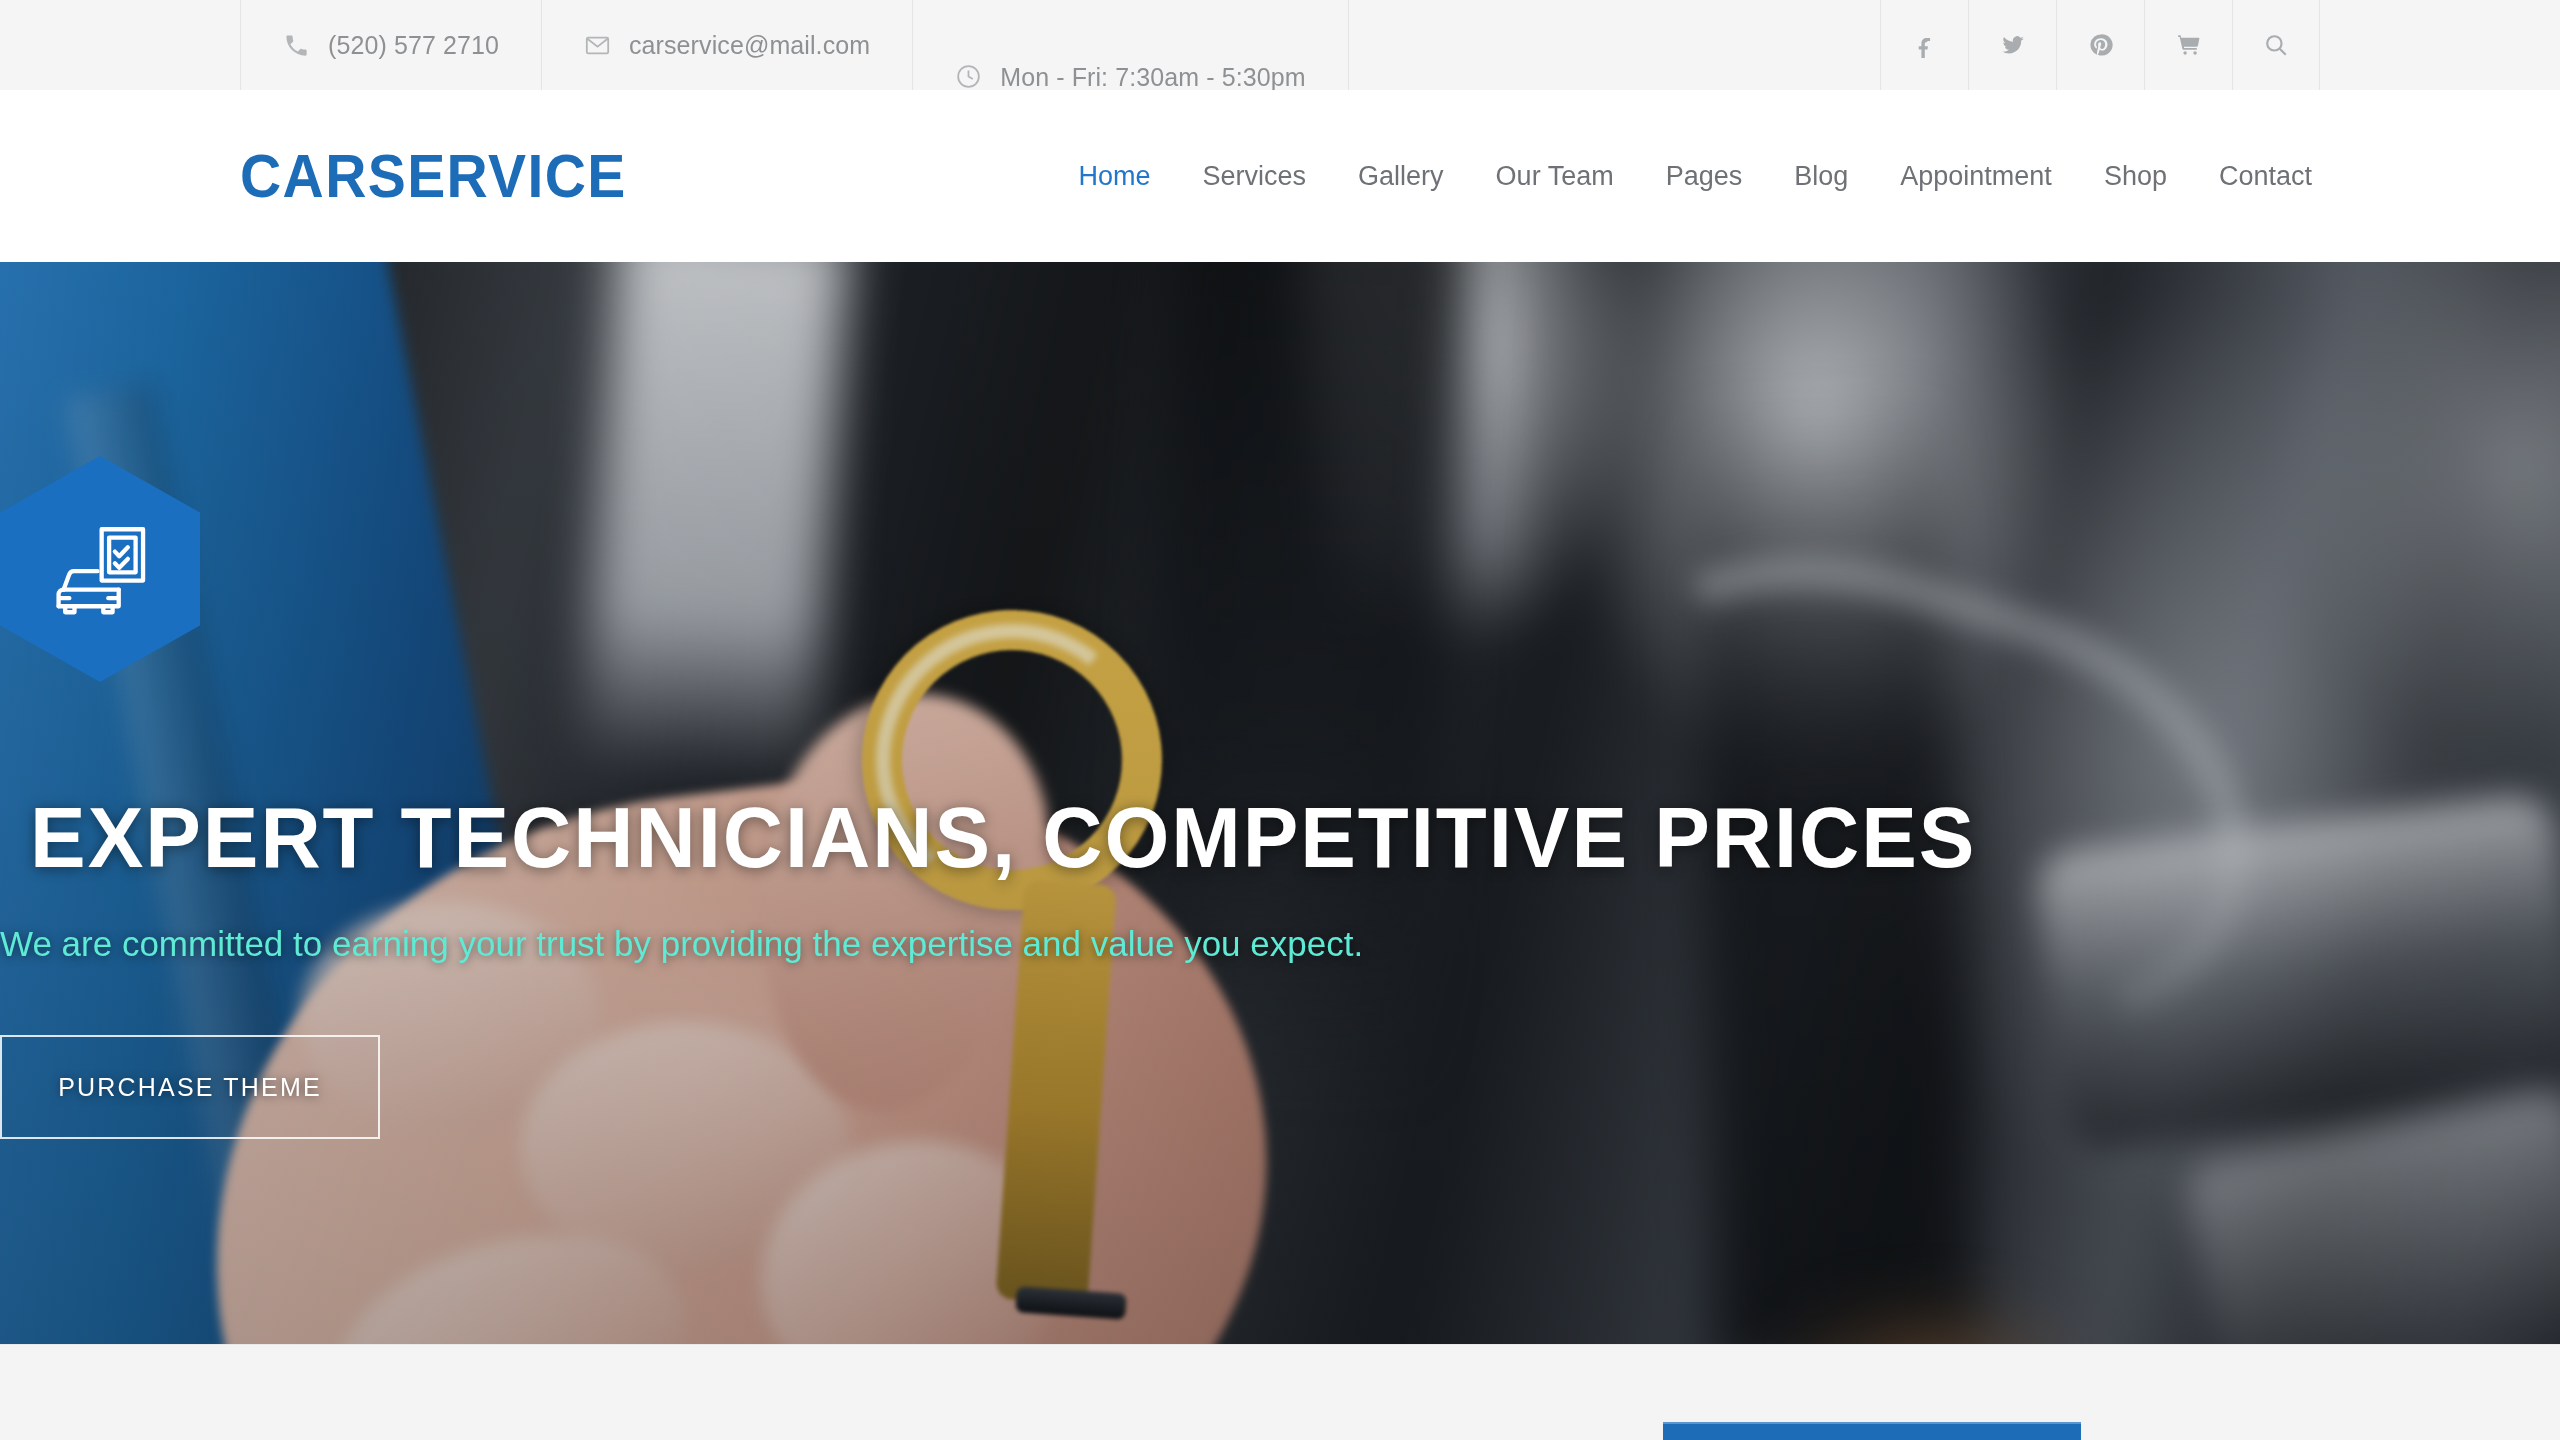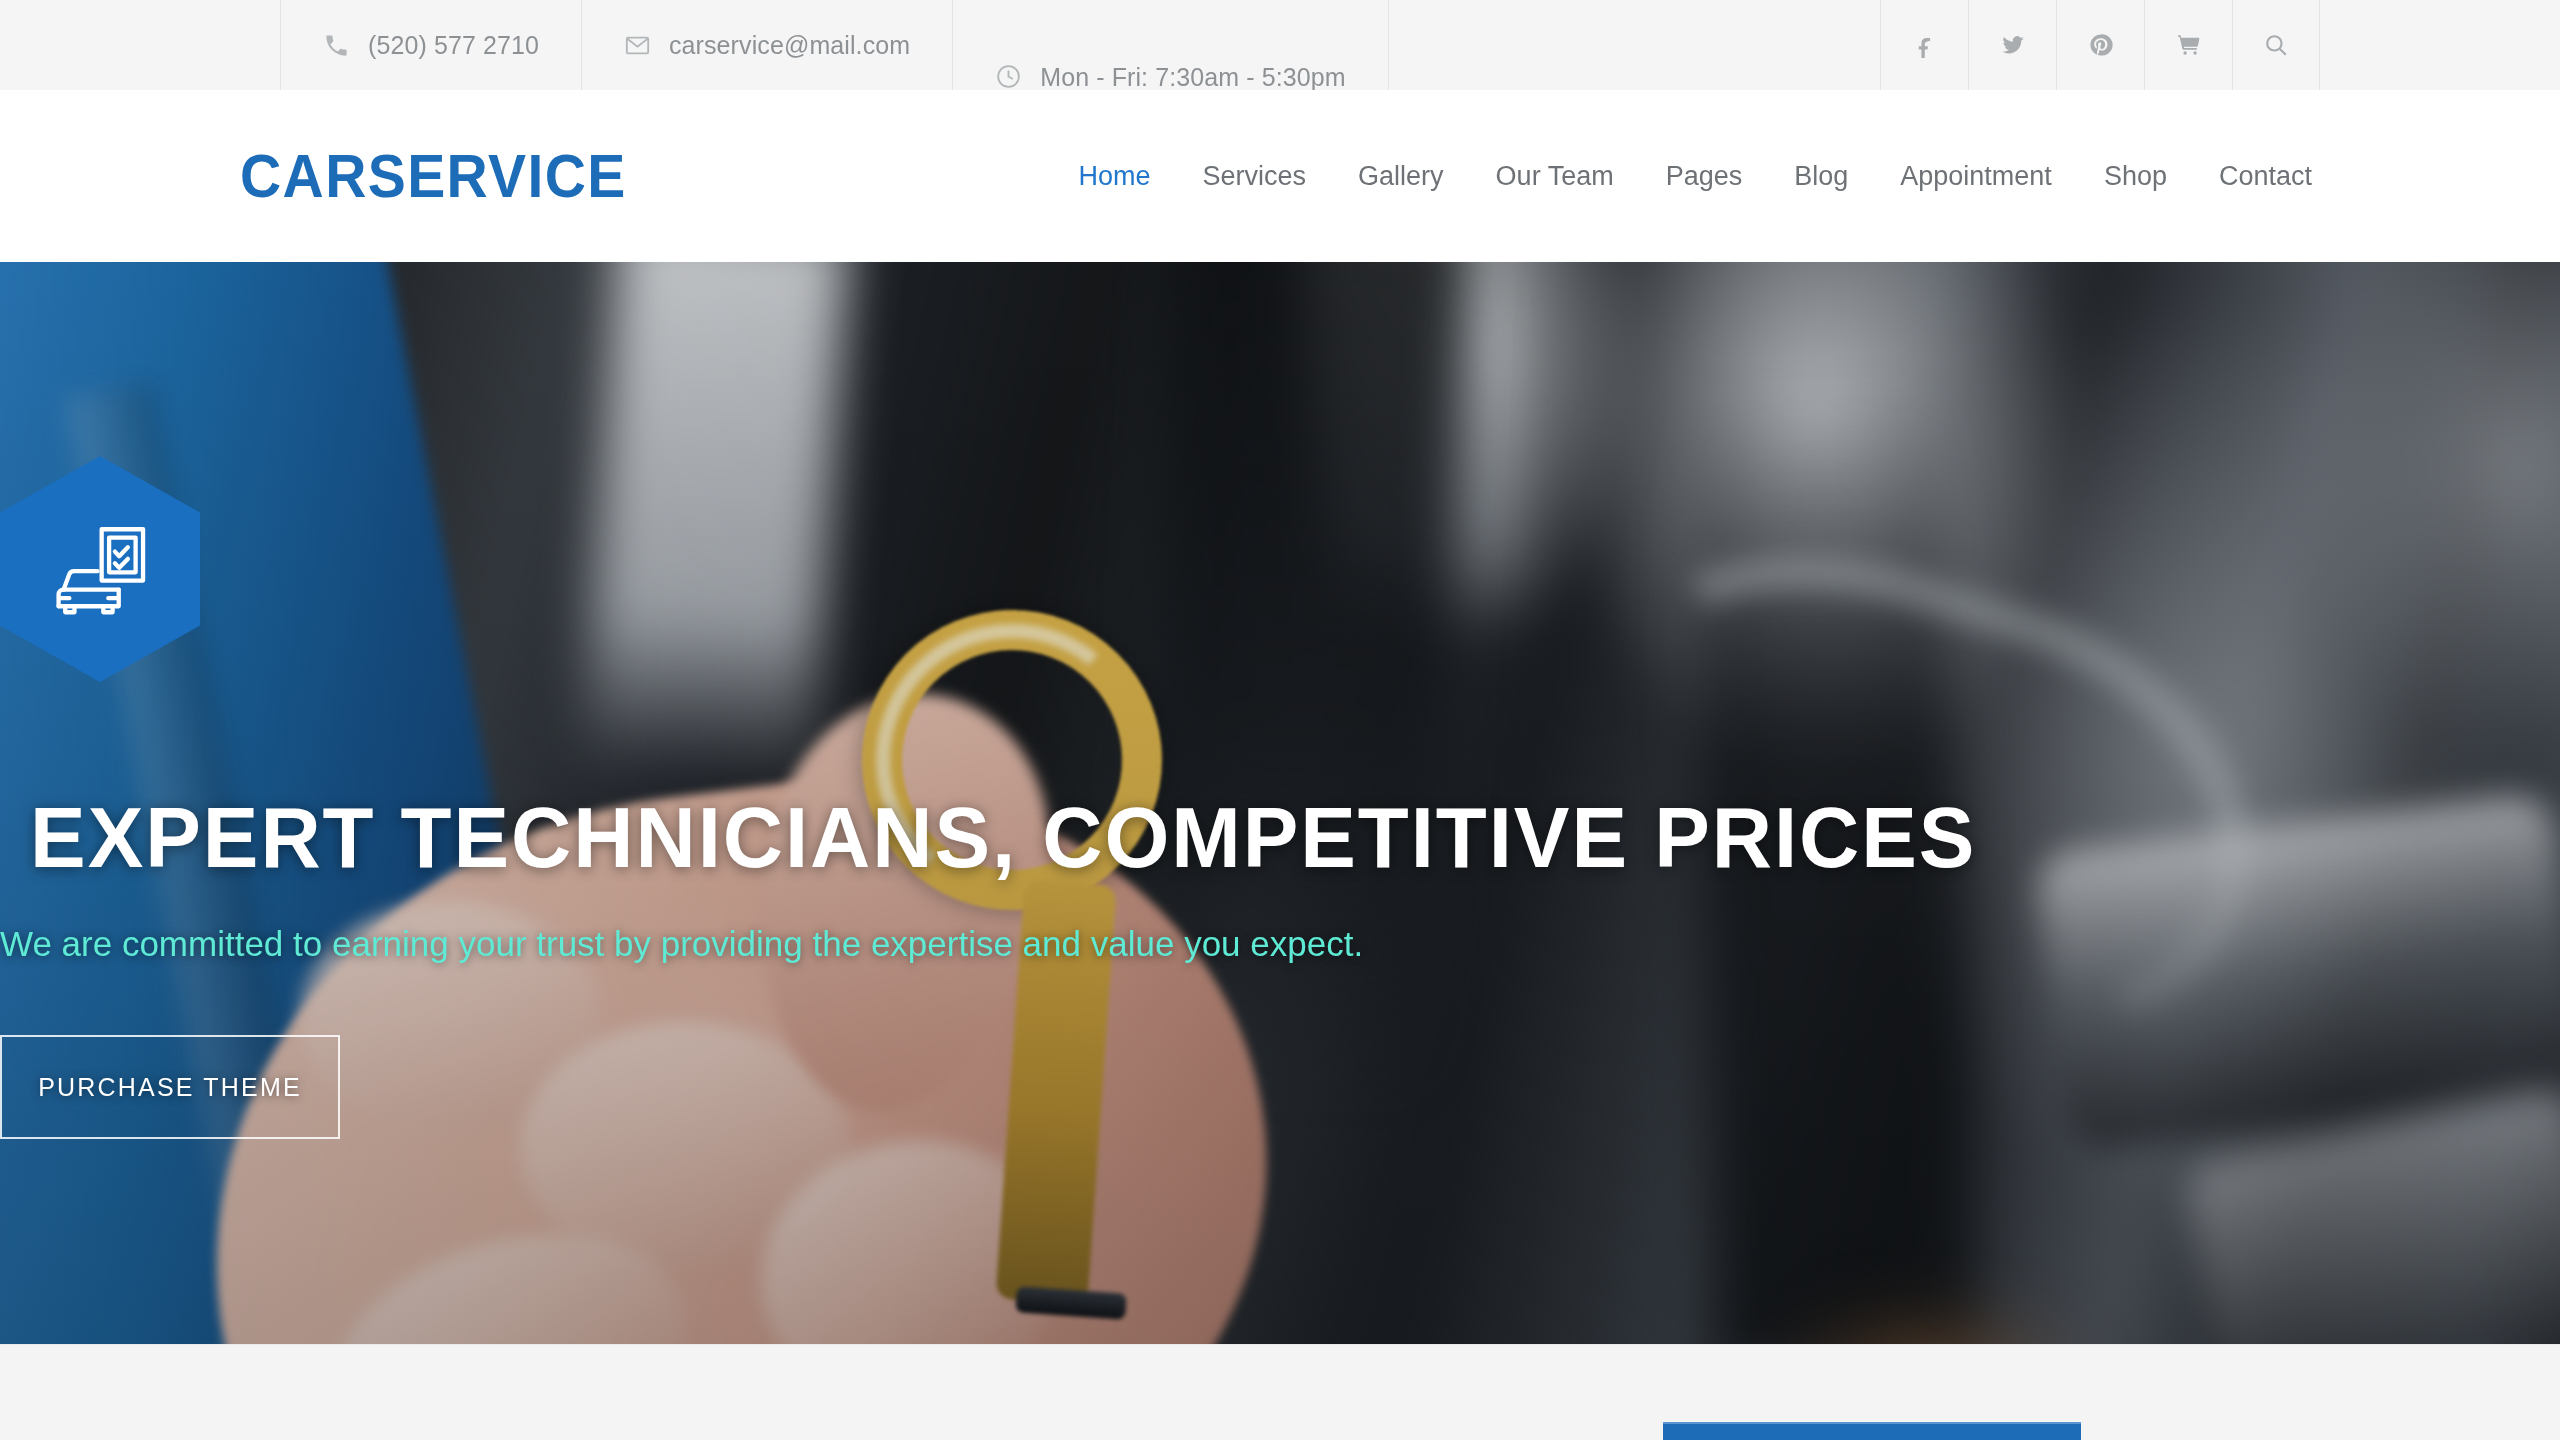--- a/index.html
+++ b/index.html
@@ -10,21 +10,21 @@
     font-family:"Liberation Sans", sans-serif;
     -webkit-font-smoothing:antialiased;
   }
 
   
   .topbar {
     position:absolute; top:0; left:0;
     width:2560px; height:108px;
     background:#f5f5f5;
     border-bottom:1px solid #e8e8e8;
-    display:flex; align-items:stretch;padding-left:40px;
+    display:flex; align-items:stretch;
   }
   .topbar-left { display:flex; align-items:stretch; margin-left:240px; }
   .tb-cell {
     display:flex; align-items:center; gap:18px;
     padding:0 42px;
     border-left:1px solid #e4e4e4;
     height:90px;
   }
   .tb-cell:last-child { border-right:1px solid #e4e4e4;align-items:flex-end; }
   .tb-text {
@@ -265,21 +265,21 @@
   .hero-sub {
     margin-top:46px;
     font-size:35px;
     color:#5eead4;
     text-shadow:0 1px 10px rgba(0,0,0,.5);
     white-space:nowrap;
     line-height:1;
   }
   .hero-btn {
     margin-top:74px;
-    width:340px; height:104px;
+    width:380px; height:104px;
     border:2px solid rgba(255,255,255,.85);
     background:transparent;
     color:#ffffff;
     font-size:25px;
     letter-spacing:2.2px;
     font-weight:500;
     display:flex; align-items:center; justify-content:center;
     text-shadow:0 1px 8px rgba(0,0,0,.5);
   }
 

